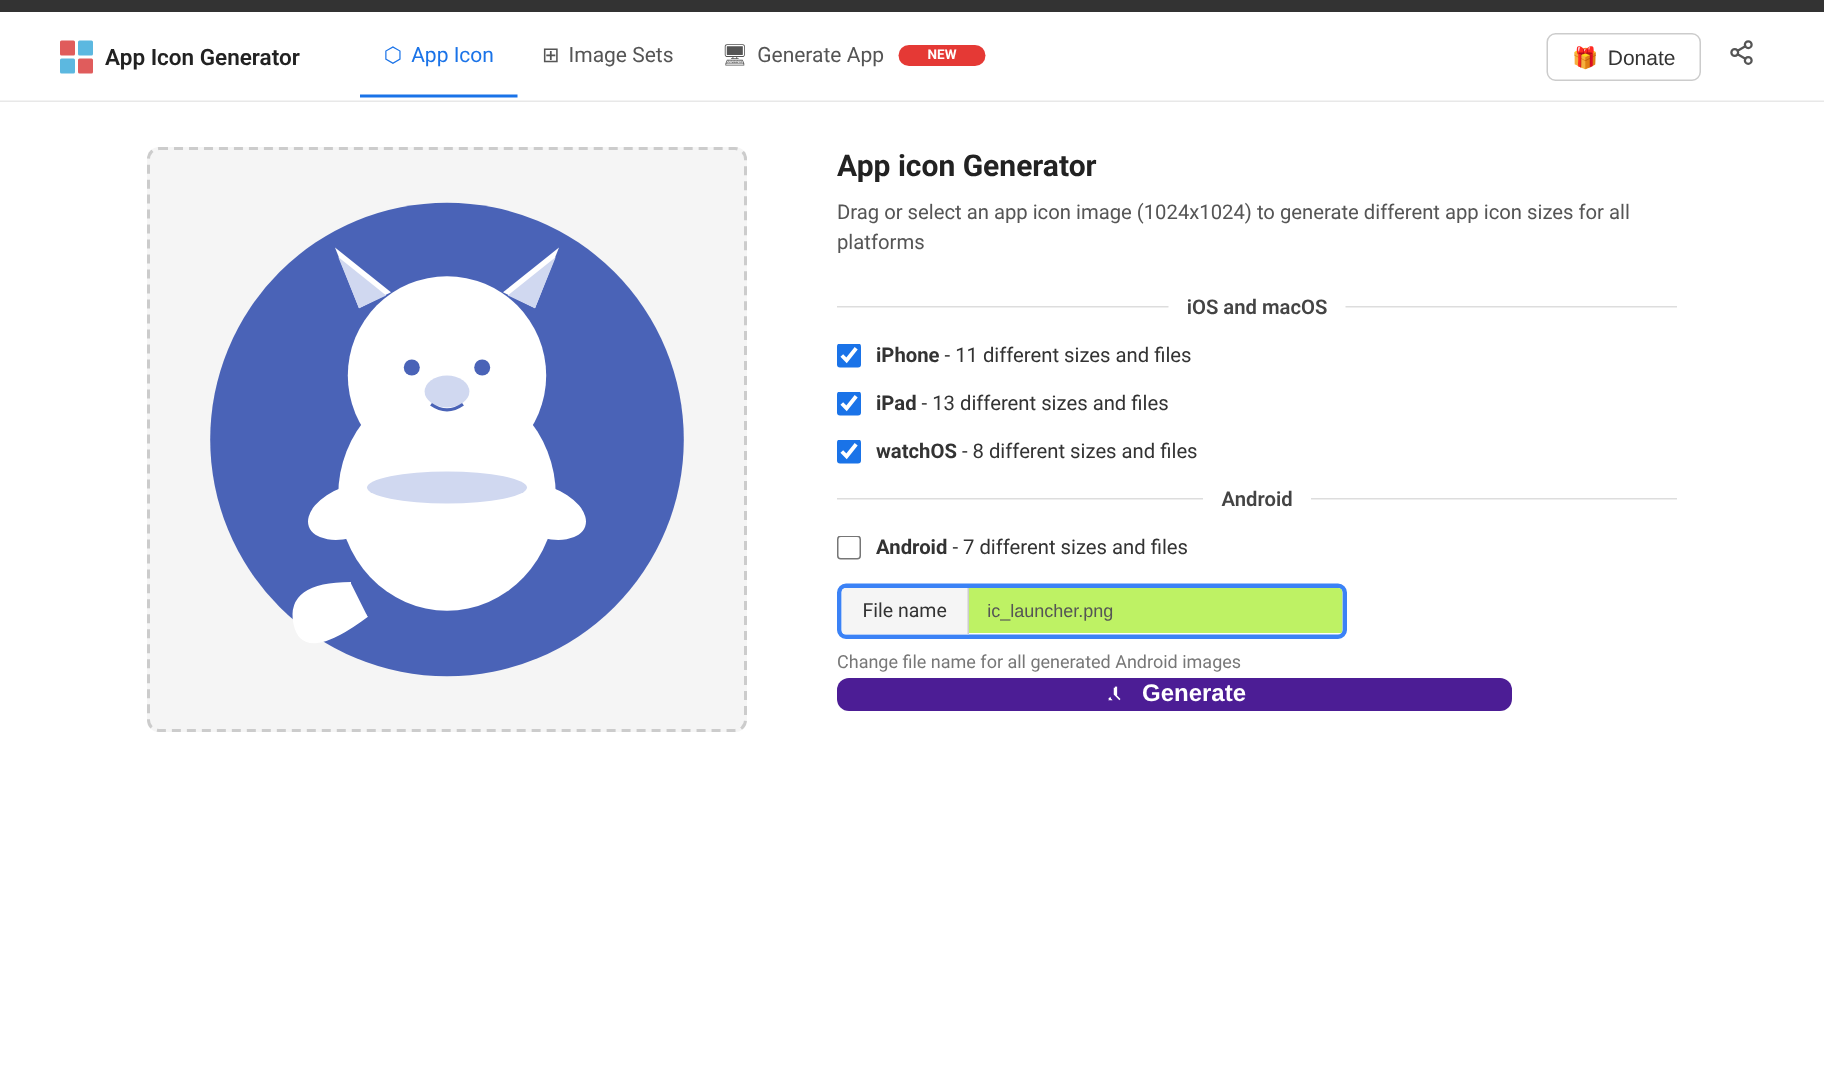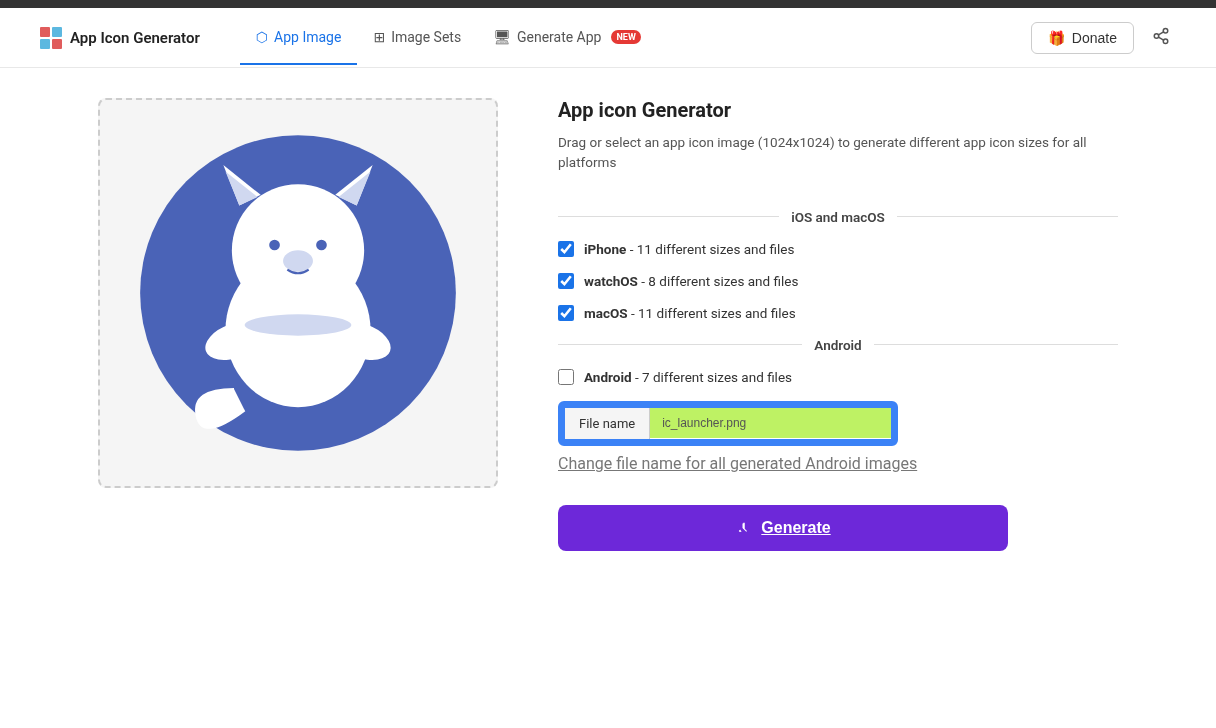--- a/index.html
+++ b/index.html
@@ -84,21 +84,21 @@
     .nav-tab-icon {
       font-size: 14px;
       color: inherit;
     }
 
     .new-badge {
       background: #e53935;
       color: white;
       font-size: 9px;
       font-weight: 700;
-      padding: 2px 5px;
+      padding: 2px 19px;
       border-radius: 8px;
       margin-left: 4px;
       vertical-align: super;
     }
 
     .header-right {
       display: flex;
       align-items: center;
       gap: 12px;
       margin-left: auto;
@@ -158,21 +158,21 @@
       font-size: 20px;
       font-weight: 700;
       color: #222;
       margin-bottom: 10px;
     }
 
     .panel-desc {
       font-size: 13.5px;
       color: #555;
       line-height: 1.5;
-      margin-bottom: 36px;
+      margin-bottom: 24px;
     }
 
     
     .section-header {
       display: flex;
       align-items: center;
       gap: 12px;
       margin-bottom: 16px;
       margin-top: 16px;
     }
@@ -219,21 +219,21 @@
       margin-top: 8px;
     }
 
     
     .filename-row {
       display: flex;
       align-items: center;
       gap: 0;
       margin-top: 16px;
       margin-bottom: 8px;
-      border: 7px solid #3b82f6;
+      border: 3px solid #3b82f6;
       border-radius: 6px;
       overflow: hidden;
       width: 340px;
     }
 
     .filename-label {
       padding: 8px 14px;
       background: #f5f5f5;
       font-size: 13px;
       color: #333;
@@ -245,43 +245,41 @@
       border: none;
       outline: none;
       padding: 8px 12px;
       font-size: 12px;
       color: #555;
       flex: 1;
       background: #bef264;
     }
 
     .filename-hint {
-      font-size: 16px;
+      font-size: 12px;
       color: #777;
-      margin-bottom: 32px;
-      text-decoration: underline;
+      margin-bottom: 4px;
     }
 
     
     .generate-btn {
       display: flex;
       align-items: center;
       justify-content: center;
       gap: 8px;
       width: 100%;
       max-width: 450px;
-      background: #6d28d9;
+      background: #4c1d95;
       color: white;
       border: none;
       border-radius: 8px;
-      padding: 14px;
+      padding: 2px;
       font-size: 16px;
       font-weight: 600;
       cursor: pointer;
-      text-decoration: underline;
     }
 
     
     .github-cat {
       width: 320px;
       height: 320px;
     }
   </style>
 </head>
 <body>
@@ -296,21 +294,21 @@
       <div class="logo-cell"></div>
       <div class="logo-cell"></div>
       <div class="logo-cell"></div>
     </div>
     <span class="logo-text">App Icon Generator</span>
   </div>
 
   <nav class="nav-tabs">
     <a class="nav-tab active">
       <span class="nav-tab-icon">⬡</span>
-      <span>App Image</span>
+      <span>App Icon</span>
     </a>
     <a class="nav-tab">
       <span class="nav-tab-icon">⊞</span>
       <span>Image Sets</span>
     </a>
     <a class="nav-tab">
       <span class="nav-tab-icon">🖥</span>
       <span>Generate App</span>
       <span class="new-badge">NEW</span>
     </a>
@@ -379,36 +377,36 @@
     </div>
 
     <div class="checkbox-item">
       <input type="checkbox" id="iphone" checked="" style="">
       <label class="checkbox-label" for="iphone">
         <strong>iPhone</strong>
         <span> - 11 different sizes and files</span>
       </label>
     </div>
 
+    <div class="checkbox-item">
+      <input type="checkbox" id="ipad" checked="" style="">
+      <label class="checkbox-label" for="ipad">
+        <strong>iPad</strong>
+        <span> - 13 different sizes and files</span>
+      </label>
+    </div>
 
     <div class="checkbox-item">
       <input type="checkbox" id="watchos" checked="" style="">
       <label class="checkbox-label" for="watchos">
         <strong>watchOS</strong>
         <span> - 8 different sizes and files</span>
       </label>
     </div>
 
-    <div class="checkbox-item">
-      <input type="checkbox" id="macos" checked="" style="">
-      <label class="checkbox-label" for="macos">
-        <strong>macOS</strong>
-        <span> - 11 different sizes and files</span>
-      </label>
-    </div>
 
     <div class="android-section">
       <div class="section-header">
         <div class="section-line"></div>
         <span>Android</span>
         <div class="section-line"></div>
       </div>
 
       <div class="checkbox-item">
         <input type="checkbox" id="android" style="">

